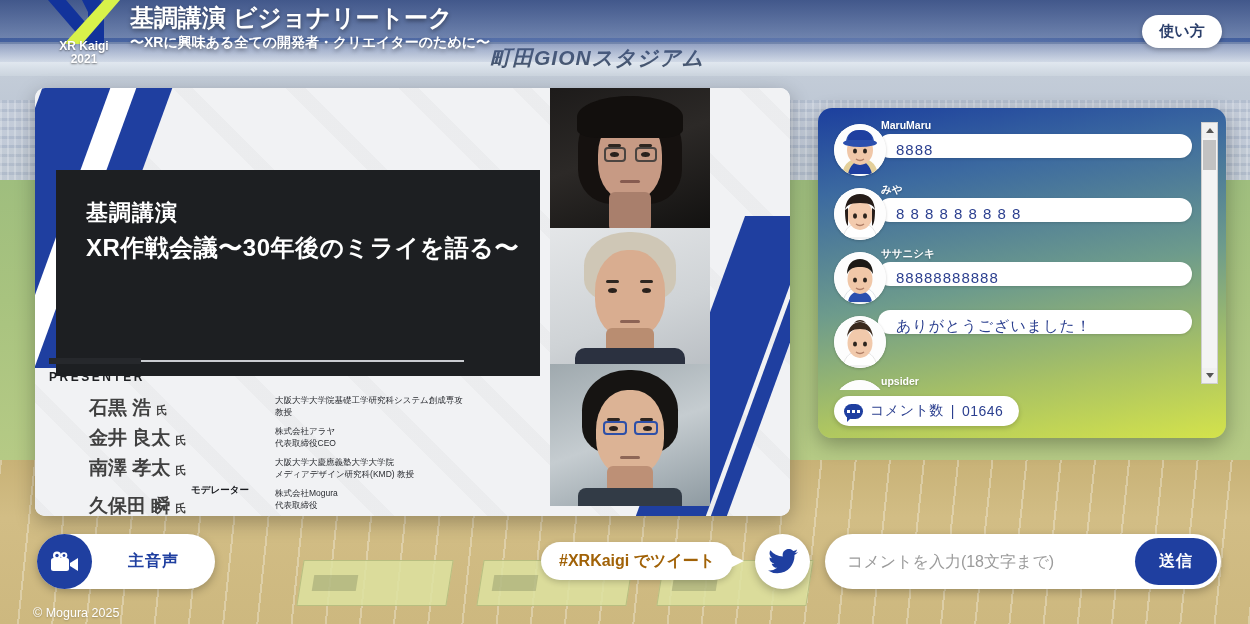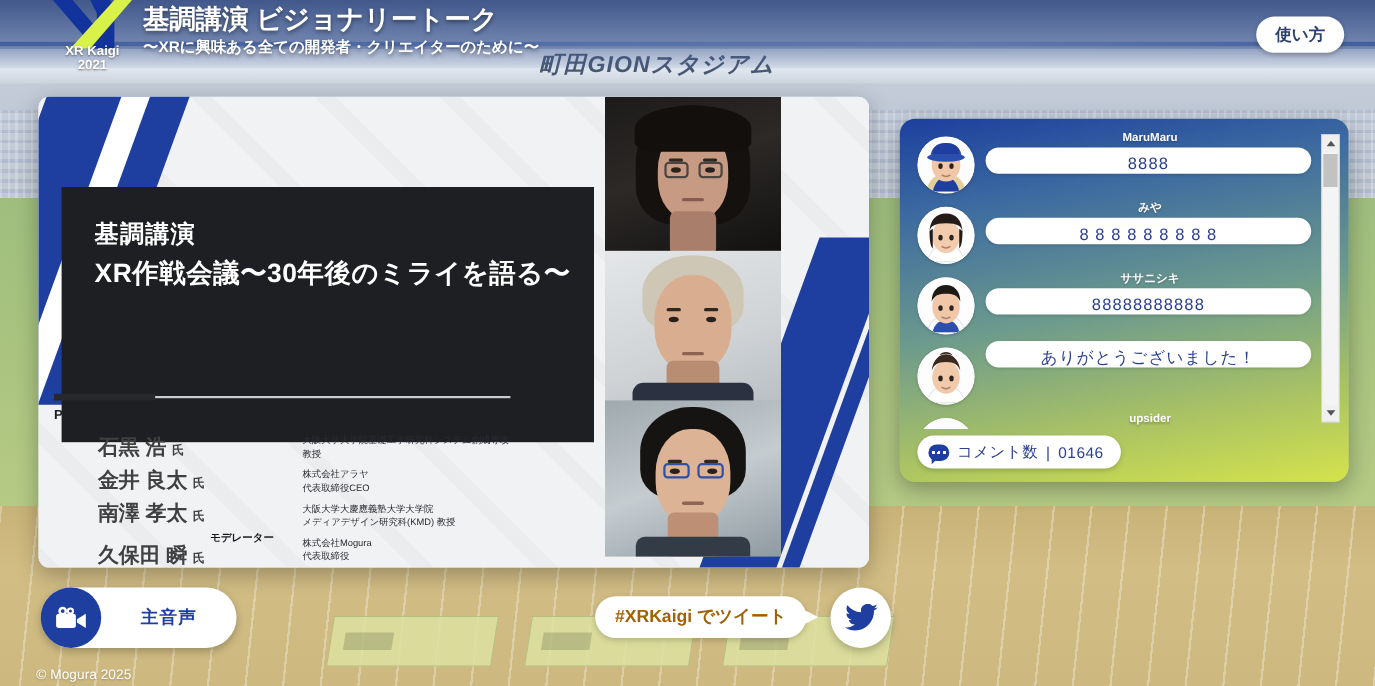--- a/index.html
+++ b/index.html
@@ -139,21 +139,21 @@
   .deco-right-1 {
     position: absolute; right: 35px; bottom: -30px; width: 70px; height: 330px;
     background: #1f3fa0; transform: skewX(-20deg);
   }
   .deco-right-2 {
     position: absolute; right: 14px; bottom: -30px; width: 16px; height: 330px;
     background: #1f3fa0; transform: skewX(-20deg);
   }
   #slide-title-box {
     position: absolute; left: 21px; top: 82px;
-    width: 484px; height: 232px;
+    width: 484px; height: 206px;
     background: #1d1f22;
   }
   #slide-title-box .l1 {
     position: absolute; left: 30px; top: 28px;
     color: #fff; font-weight: bold; font-size: 22px; letter-spacing: 1px;
   }
   #slide-title-box .l2 {
     position: absolute; left: 30px; top: 62px;
     color: #fff; font-weight: bold; font-size: 24px; letter-spacing: .5px;
     white-space: nowrap;
@@ -225,21 +225,21 @@
   }
   .comment-row {
     position: relative; margin: 10px 34px 6px 16px; min-height: 54px;
   }
   .avatar {
     position: absolute; left: 0; top: 6px;
     width: 52px; height: 52px; border-radius: 50%;
     background: #fff; overflow: hidden;
     box-shadow: 0 1px 3px rgba(0,0,0,.2);
   }
-  .c-body { margin-left: 62px; text-align: center; }
+  .c-body { margin-left: 44px; }
   .c-name {
     color: #fff; font-size: 10.5px; font-weight: bold; line-height: 14px;
     text-shadow: 0 1px 2px rgba(0,0,0,.25);
     padding-left: 3px;
   }
   .c-bubble {
     margin-top: 2px;
     background: #fff; border-radius: 18px;
     height: 24px; line-height: 32px;
     padding: 0 18px;
@@ -625,15 +625,19 @@
 
   <div id="tweet-group">
     <div id="tweet-bubble">#XRKaigi でツイート</div>
     <div id="tweet-icon-btn">
       <svg width="30" height="25" viewBox="0 0 24 20">
         <path d="M24 2.4a9.6 9.6 0 0 1-2.8.8A4.9 4.9 0 0 0 23.3.4a9.7 9.7 0 0 1-3.1 1.2A4.85 4.85 0 0 0 11.9 6a13.8 13.8 0 0 1-10-5.1 4.9 4.9 0 0 0 1.5 6.5A4.8 4.8 0 0 1 1.2 6.8v.06a4.85 4.85 0 0 0 3.9 4.76 4.9 4.9 0 0 1-2.2.08 4.86 4.86 0 0 0 4.5 3.37A9.7 9.7 0 0 1 0 17.1a13.7 13.7 0 0 0 7.4 2.2c8.9 0 13.8-7.4 13.8-13.8l-.02-.63A9.7 9.7 0 0 0 24 2.4z" fill="#1f3fa0"></path>
       </svg>
     </div>
   </div>
 
+  <div id="comment-form">
+    <input id="comment-input" type="text" placeholder="コメントを入力(18文字まで)" style="">
+    <button id="send-btn">送信</button>
+  </div>
 
   <div id="copyright">© Mogura 2025</div>
 </div>
 
 </body></html>

